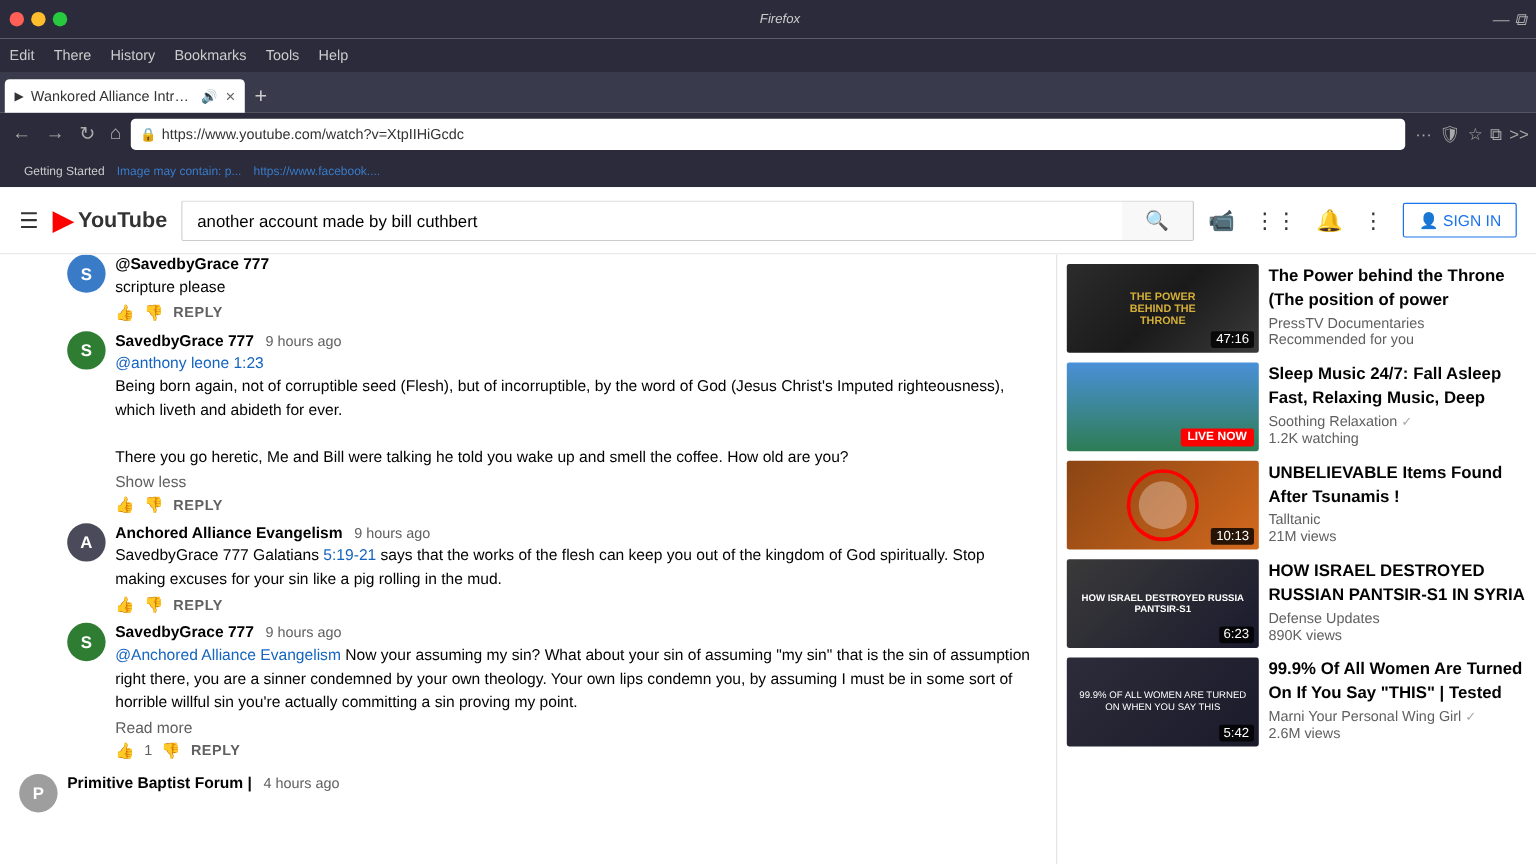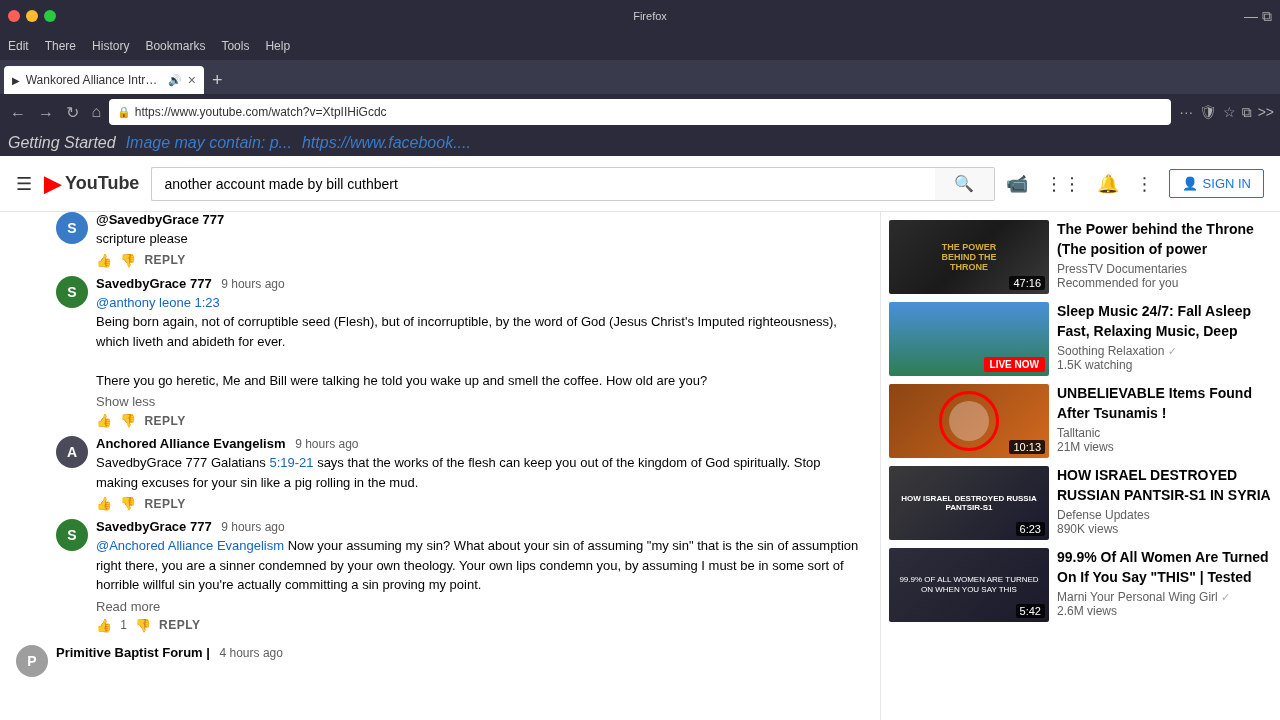--- a/index.html
+++ b/index.html
@@ -6,20 +6,21 @@
     body { font-family: Arial, sans-serif; font-size: 13px; background: #fff; overflow: hidden; width: 1280px; height: 720px; }
 
     
     .browser-title-bar {
       background: #2b2b3b;
       height: 32px;
       display: flex;
       align-items: center;
       padding: 0 8px;
       gap: 8px;
+      font-style: italic;
     }
     .browser-menu-bar {
       background: #2b2b3b;
       height: 28px;
       display: flex;
       align-items: center;
       padding: 0 8px;
       gap: 16px;
     }
     .browser-menu-bar span {
@@ -78,25 +79,24 @@
       color: #333;
     }
     .url-bar .lock-icon { color: #4caf50; font-size: 11px; }
     .url-text { color: #333; font-size: 12px; }
     .url-actions { display: flex; gap: 6px; align-items: center; color: #aaa; font-size: 14px; margin-left: 4px; }
     .bookmarks-row {
       background: #2b2b3b;
       height: 26px;
       display: flex;
       align-items: center;
-      padding: 0 8px;
+      padding: 0 20px;
       gap: 10px;
-      font-size: 16px;
+      font-size: 10px;
       color: #ccc;
-      font-style: italic;
     }
     .bookmarks-row span { cursor: pointer; }
 
     
     .yt-header {
       background: #fff;
       height: 56px;
       display: flex;
       align-items: center;
       padding: 0 16px;
@@ -431,21 +431,21 @@
     </div>
 
     <div class="sidebar-video">
       <div class="thumb-container">
         <div class="thumb thumb-waterfall"></div>
         <span class="live-badge">LIVE NOW</span>
       </div>
       <div class="sidebar-video-info">
         <div class="sidebar-video-title">Sleep Music 24/7: Fall Asleep Fast, Relaxing Music, Deep</div>
         <div class="sidebar-channel">Soothing Relaxation <span class="verified-check">✓</span></div>
-        <div class="sidebar-meta">1.5K watching</div>
+        <div class="sidebar-meta">1.2K watching</div>
       </div>
     </div>
 
     <div class="sidebar-video">
       <div class="thumb-container">
         <div class="thumb thumb-tsunami">
           <div style="width:60px;height:60px;border-radius:50%;border:3px solid red;margin:auto;display:flex;align-items:center;justify-content:center;">
             <div style="width:40px;height:40px;border-radius:50%;background:rgba(255,255,255,0.3);"></div>
           </div>
         </div>

